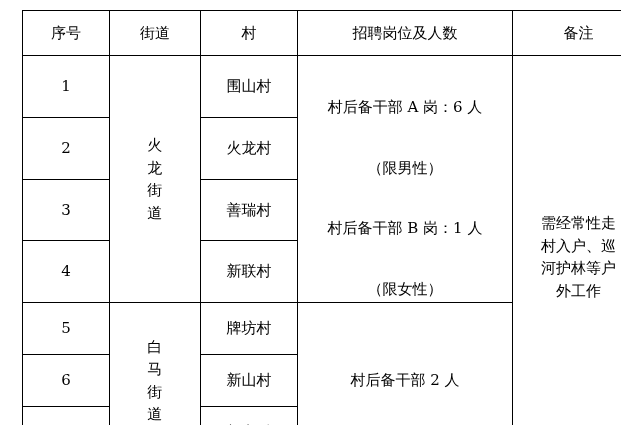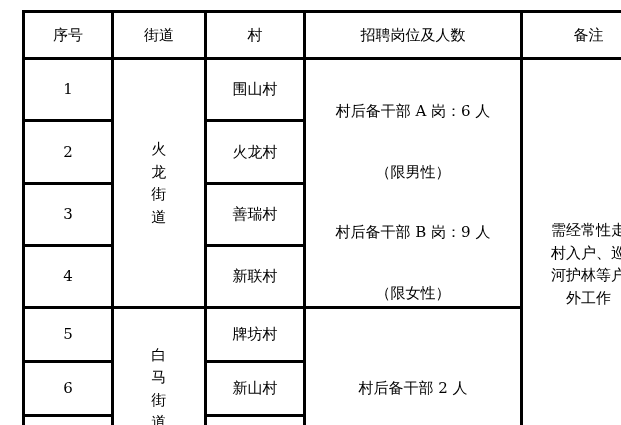--- a/index.html
+++ b/index.html
@@ -21,21 +21,21 @@
     box-sizing: border-box;
     padding: 10px 22px 10px 22px;
   }
   table.recruit-table {
     border-collapse: collapse;
     width: 577px;
     table-layout: fixed;
   }
   table.recruit-table td,
   table.recruit-table th {
-    border: 3px solid #000000;
+    border: 1px solid #000000;
     text-align: center;
     vertical-align: middle;
     font-weight: normal;
     font-size: 15px;
     line-height: 1.5;
     padding: 2px 4px;
   }
   thead td {
     height: 40px;
     font-size: 15.5px;
@@ -82,21 +82,21 @@
         <td class="vert" rowspan="4">
           <span>火</span>
           <span>龙</span>
           <span>街</span>
           <span>道</span>
         </td>
         <td>围山村</td>
         <td class="post-cell" rowspan="4">
           <span>村后备干部 A 岗：6 人</span>
           <span>（限男性）</span>
-          <span>村后备干部 B 岗：9 人</span>
+          <span>村后备干部 B 岗：1 人</span>
           <span>（限女性）</span>
         </td>
         <td class="note-cell" rowspan="7">
           <span>需经常性走</span>
           <span>村入户、巡</span>
           <span>河护林等户</span>
           <span>外工作</span>
         </td>
       </tr>
 

